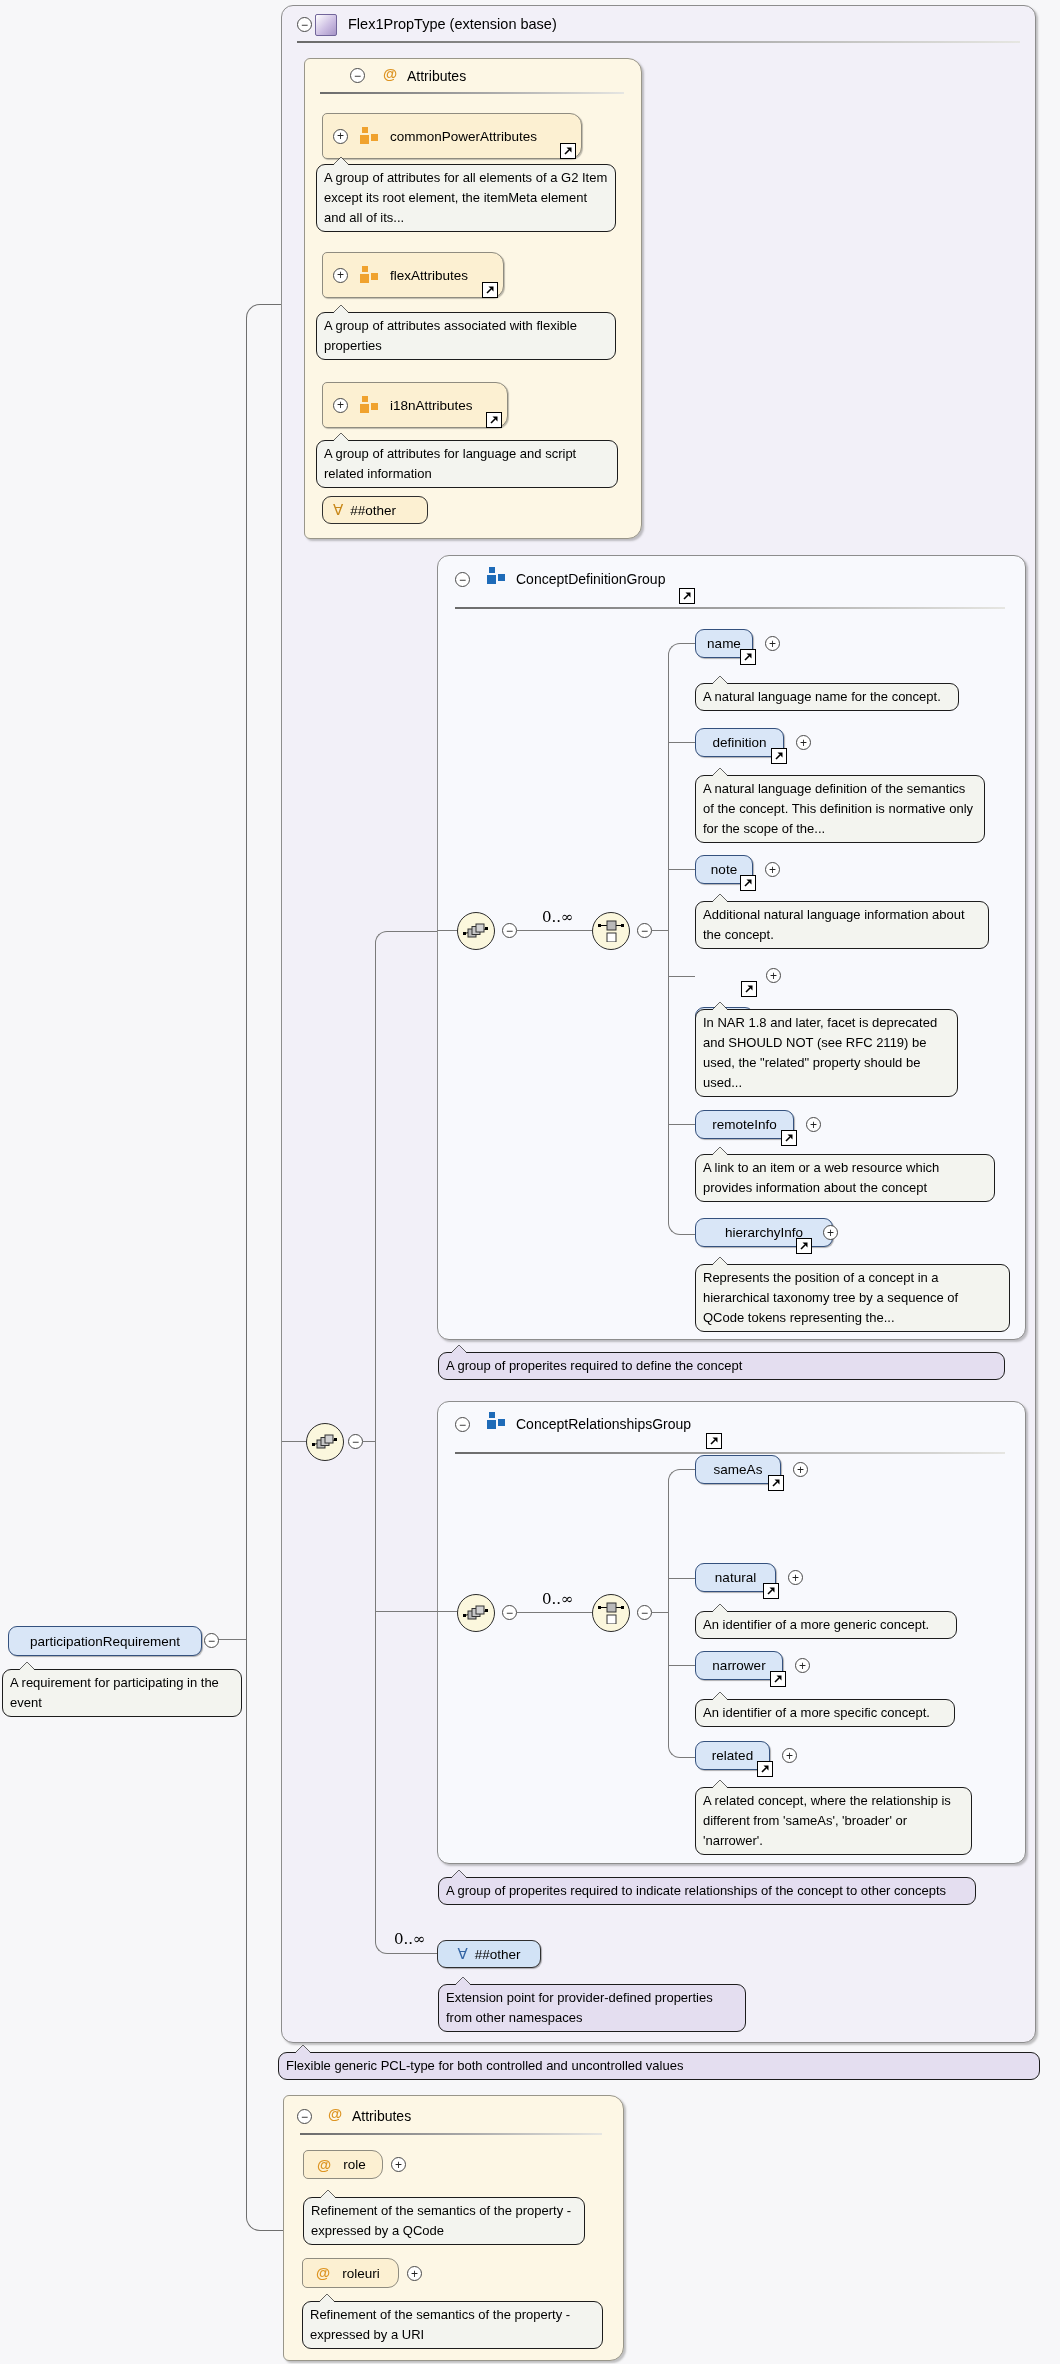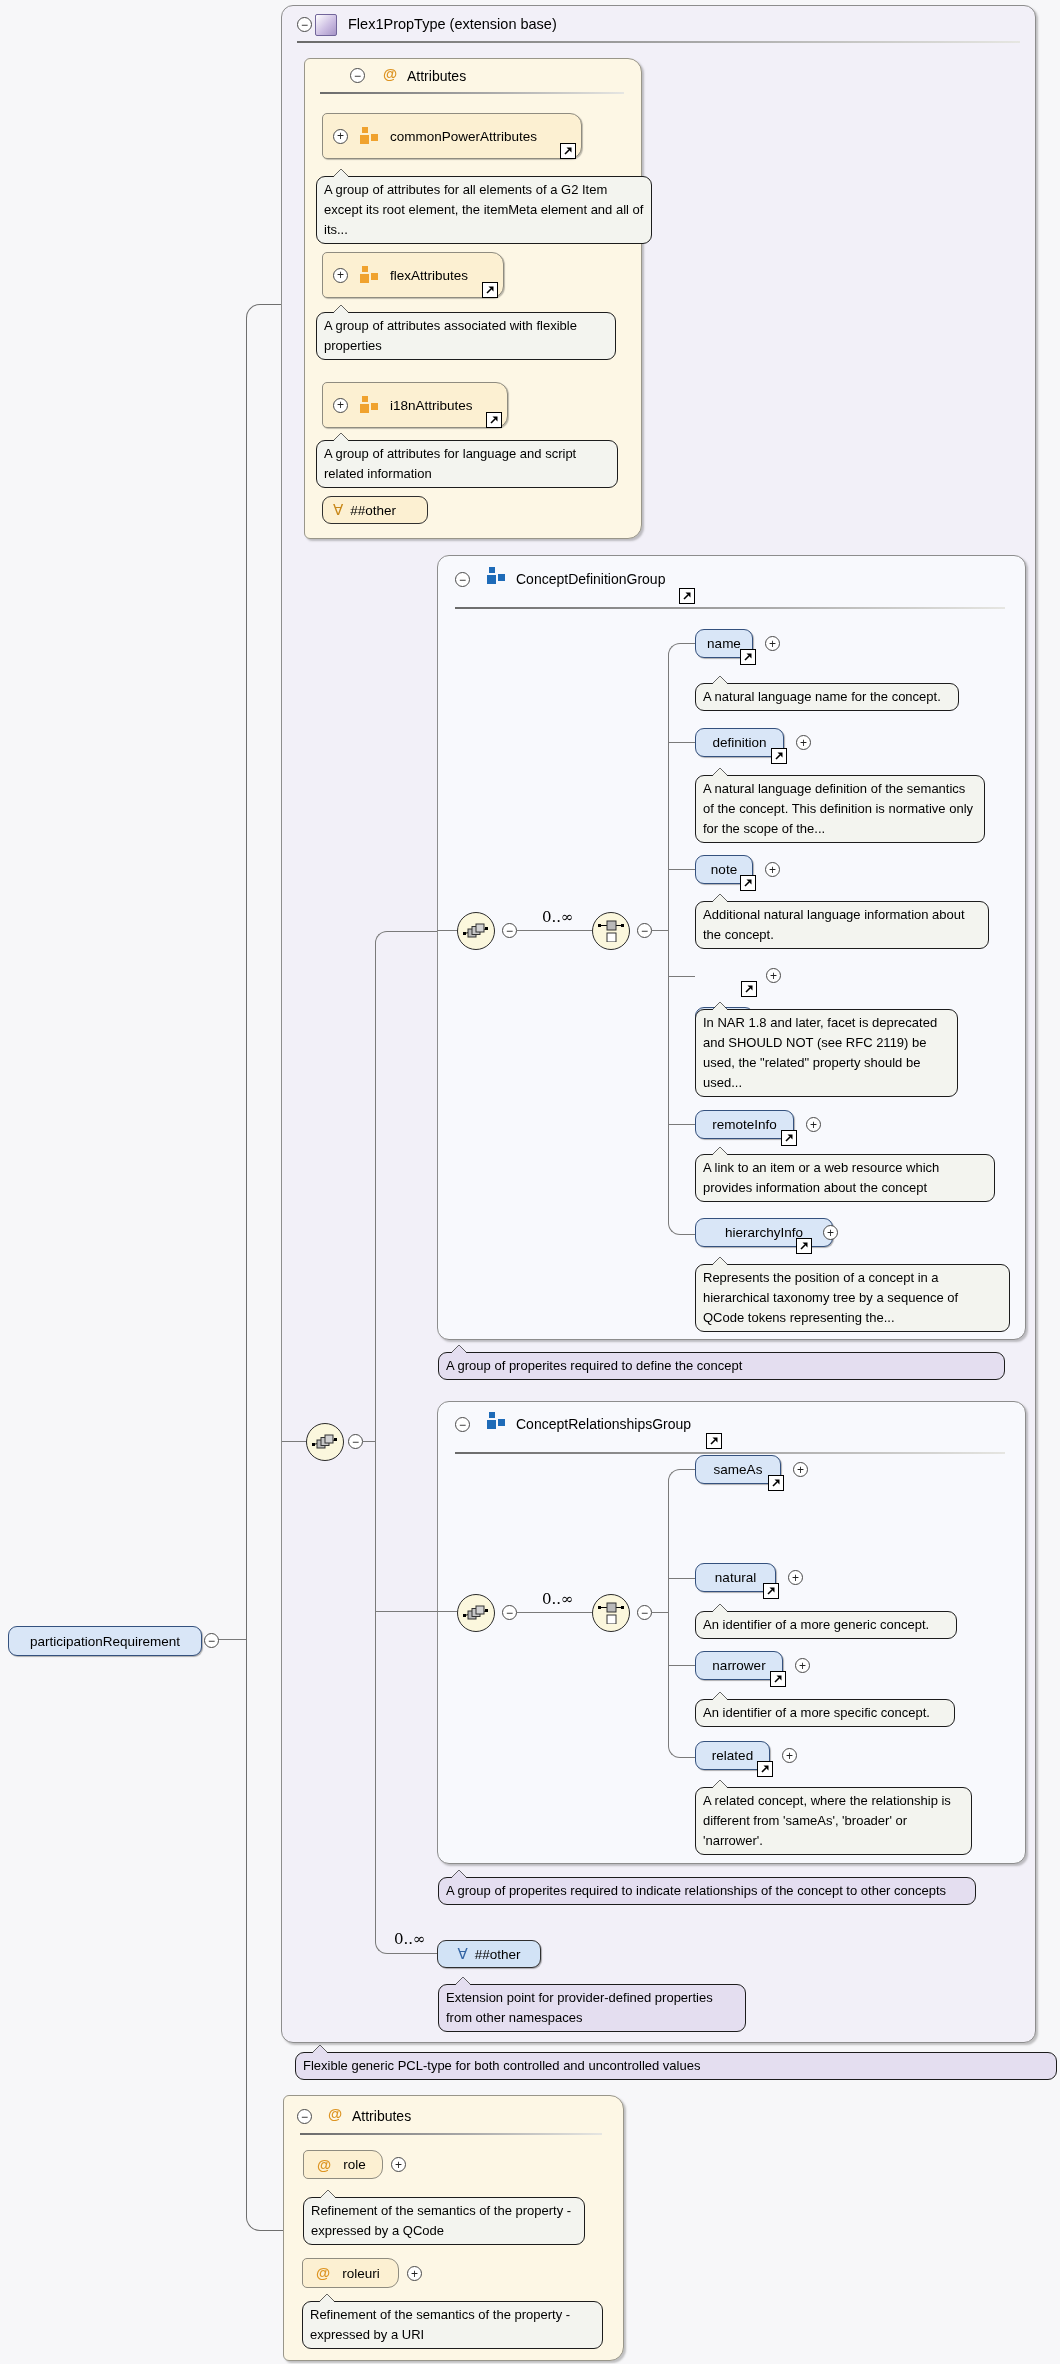--- a/index.html
+++ b/index.html
@@ -46,20 +46,24 @@
 
 <div class="canvas">
 
   <div class="bracket" style="left:246px;top:304px;width:36px;height:1925px"></div>
   <div class="hline" style="left:219px;top:1639px;width:27px"></div>
 
   <div class="el" style="left:8px;top:1626px;width:194px;height:30px">
     <span>participationRequirement</span>
   </div>
   <div class="toggle" style="left:204px;top:1633px">−</div>
+  <div class="callout" style="left:2px;top:1669px;width:240px">
+    <div class="ptr"></div>
+    <span>A requirement for participating in the event</span>
+  </div>
 
   <div class="container" style="left:281px;top:5px;width:753px;height:2036px"></div>
   <div class="toggle" style="left:297px;top:17px">−</div>
   <div class="psq" style="left:315px;top:14px"></div>
   <div class="hdr-label" style="left:348px;top:16px;font-size:14.5px">Flex1PropType (extension base)</div>
   <div class="sep" style="left:297px;top:41px;width:723px"></div>
 
   <div class="attrbox" style="left:304px;top:58px;width:336px;height:479px"></div>
   <div class="toggle" style="left:350px;top:68px">−</div>
   <div class="hdr-label at" style="left:383px;top:66px">@</div>
@@ -74,21 +78,21 @@
         <rect x="12" y="7" width="7" height="7"></rect>
       </svg>
     <span>commonPowerAttributes</span>
   </div>
   <div class="linkicon" style="left:560px;top:143px">
       <svg width="10" height="10" viewBox="0 0 10 10">
         <path d="M2 8 L6 4" stroke="#000" stroke-width="1.6"></path>
         <polygon points="3.5,1.5 8.5,1.5 8.5,6.5" fill="#000"></polygon>
       </svg>
     </div>
-  <div class="callout" style="left:316px;top:176px;width:336px"><div class="ptr"></div><span>A group of attributes for all elements of a G2 Item except its root element, the itemMeta element and all of its...</span></div>
+  <div class="callout" style="left:316px;top:164px;width:300px"><div class="ptr"></div><span>A group of attributes for all elements of a G2 Item except its root element, the itemMeta element and all of its...</span></div>
 
   <div class="agbox" style="left:322px;top:252px;width:182px;height:46px">
     <span class="toggle tg-inline">+</span>
     <svg class="tg-inline" width="20" height="19" viewBox="0 0 20 19" fill="#f0a22e">
         <rect x="3" y="0" width="6" height="6"></rect>
         <rect x="1" y="8" width="9" height="9"></rect>
         <rect x="12" y="7" width="7" height="7"></rect>
       </svg>
     <span>flexAttributes</span>
   </div>
@@ -353,21 +357,21 @@
 
   <div class="callout purple" style="left:438px;top:1877px;width:538px"><div class="ptr" style="left:14px"></div><span>A group of properites required to indicate relationships of the concept to other concepts</span></div>
 
   <div class="card" style="left:394px;top:1930px">0..∞</div>
   <div class="el wild-blue" style="left:437px;top:1940px;width:104px;height:28px">
     <span class="forall-b">∀</span>
     <span>##other</span>
   </div>
   <div class="callout purple" style="left:438px;top:1984px;width:308px"><div class="ptr"></div><span>Extension point for provider-defined properties from other namespaces</span></div>
 
-  <div class="callout purple" style="left:295px;top:2052px;width:762px"><div class="ptr"></div><span>Flexible generic PCL-type for both controlled and uncontrolled values</span></div>
+  <div class="callout purple" style="left:278px;top:2052px;width:762px"><div class="ptr"></div><span>Flexible generic PCL-type for both controlled and uncontrolled values</span></div>
 
   <div class="attrbox" style="left:283px;top:2095px;width:339px;height:264px"></div>
   <div class="toggle" style="left:297px;top:2109px">−</div>
   <div class="hdr-label at" style="left:328px;top:2106px">@</div>
   <div class="hdr-label" style="left:352px;top:2108px">Attributes</div>
   <div class="sep" style="left:300px;top:2133px;width:302px"></div>
 
   <div class="attr-el" style="left:303px;top:2150px;width:80px;height:29px">
     <span class="at">@</span>
     <span>role</span>

